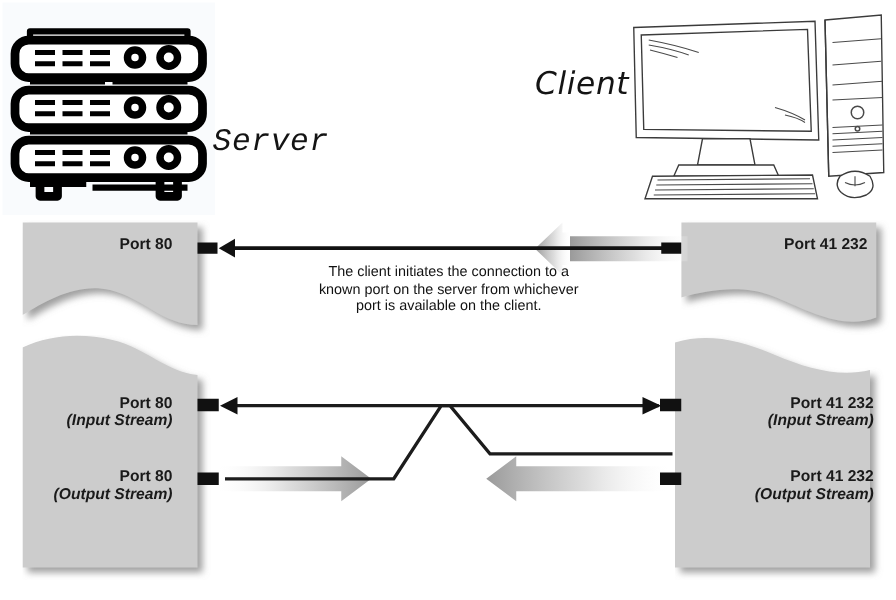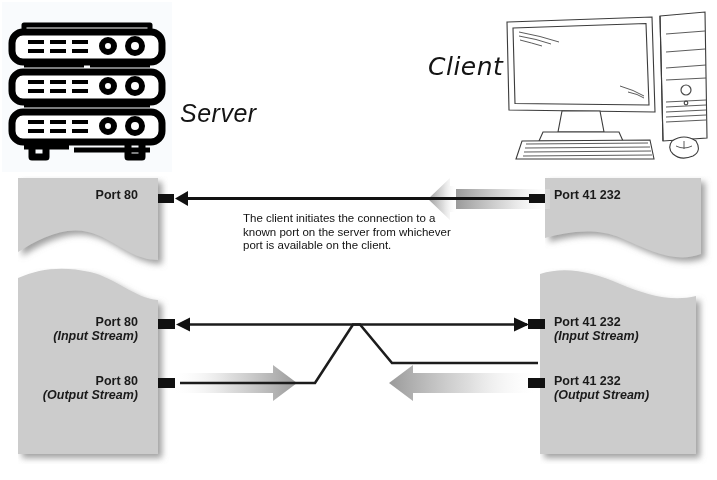--- a/index.html
+++ b/index.html
@@ -13,23 +13,23 @@
   #stage{position:absolute;left:0;top:0;width:717px;height:480px;}
 
   
   .server-box{
     position:absolute;left:2px;top:2px;width:170px;height:170px;
     background:#f9fbfd;
   }
   .server-svg{position:absolute;left:0;top:0;}
   .label-server{
     position:absolute;left:170px;top:99px;
-    font-family:Liberation Sans, sans-serif;
+    font-family:Liberation Mono, monospace;
     font-size:25px;color:#141414;letter-spacing:.5px;
-    font-style:italic;font-weight:400;margin-left:10px;
+    font-style:italic;font-weight:400;
   }
   .label-client{
     position:absolute;left:428px;top:52px;
     font-family:"DejaVu Sans", sans-serif;
     font-size:25px;color:#141414;letter-spacing:.5px;
     font-style:italic;font-weight:400;
   }
   .client-art{position:absolute;left:500px;top:10px;}
 
   
@@ -39,28 +39,28 @@
   .port-label{
     position:absolute;
     font-family:Liberation Sans, sans-serif;
     font-weight:bold;font-size:12.5px;color:#1a1a1a;
     text-align:right;white-space:nowrap;line-height:14px;
   }
   .port-label .sub{
     display:block;font-style:italic;font-size:12.5px;font-weight:bold;
   }
   .port-label.left{text-align:right;}
-  .port-label.right{text-align:left;}
+  .port-label.right{text-align:right;}
 
   
   .caption{
     position:absolute;
     font-family:"Liberation Sans", sans-serif;
     font-size:11.5px;color:#111111;
-    text-align:left;line-height:13.5px;
+    text-align:center;line-height:13.5px;
     white-space:pre-line;
   }
 
   
   .wire{position:absolute;}
 </style>
 </head>
 <body>
 
 <div id="stage">

